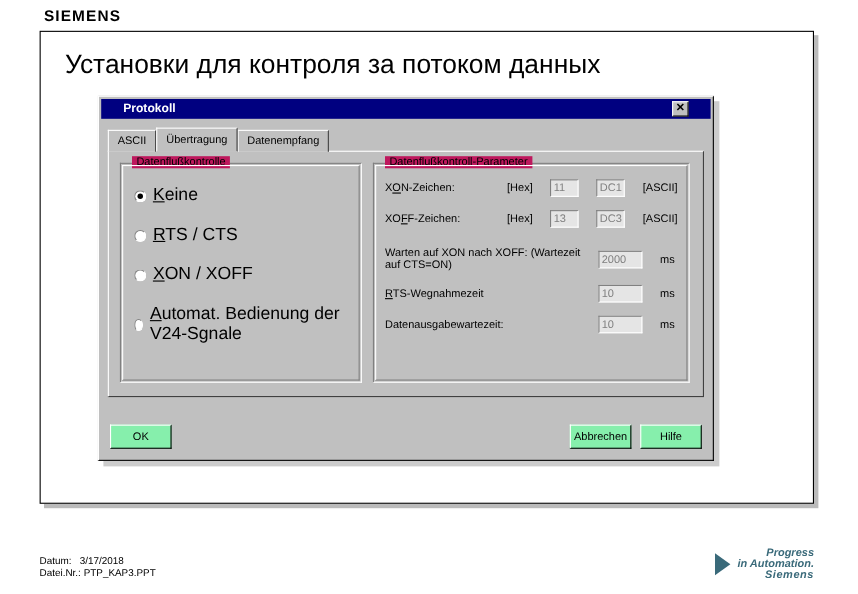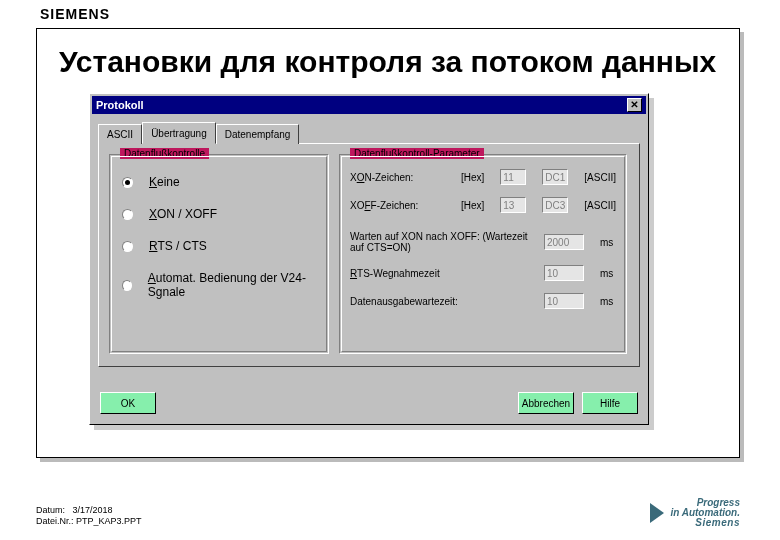--- a/index.html
+++ b/index.html
@@ -23,22 +23,22 @@
   .slide-frame {
     position: absolute;
     left: 36px; top: 28px;
     width: 704px; height: 430px;
     border: 1px solid #000;
     box-shadow: 4px 4px 0 #bbb;
     background: #fff;
     padding: 12px 22px;
   }
   .slide-title {
-    font-size: 30px;
-    font-weight: bold;
+    font-size: 24px;
+    font-weight: normal;
     margin: 4px 0 14px 0;
   }
   .dlg-wrapper {
     position: relative;
     width: 560px; height: 332px;
     margin-left: 30px;
     box-shadow: 5px 5px 0 #ccc;
   }
   .dlg {
     width: 560px; height: 332px;
@@ -50,21 +50,21 @@
     padding: 2px;
     position: relative;
   }
   .titlebar {
     background: #000080;
     color: #fff;
     height: 18px;
     line-height: 18px;
     font-size: 11px;
     font-weight: bold;
-    padding: 0 4px;
+    padding: 0 20px;
     display: flex;
     justify-content: space-between;
     align-items: center;
   }
   .close-btn {
     width: 15px; height: 14px;
     background: #c0c0c0;
     border-top: 1px solid #fff;
     border-left: 1px solid #fff;
     border-right: 1px solid #000;
@@ -131,23 +131,23 @@
   .groupbox-right { width: 288px; }
   .group-title {
     position: absolute;
     top: -7px; left: 10px;
     background: #be185d;
     padding: 0 4px;
     font-size: 10px;
   }
   .radio-row {
     display: flex; align-items: center;
-    gap: 16px;
+    gap: 6px;
     margin: 6px 0 18px 2px;
-    font-size: 12px;
+    font-size: 16px;
   }
   .radio {
     width: 11px; height: 11px;
     border-radius: 50%;
     border-top: 1px solid #808080;
     border-left: 1px solid #808080;
     border-right: 1px solid #fff;
     border-bottom: 1px solid #fff;
     background: #fff;
     display: flex; align-items: center; justify-content: center;
@@ -280,25 +280,25 @@
 
           <div class="groupbox groupbox-left">
             <div class="group-title">Datenflußkontrolle</div>
 
             <div class="radio-row">
               <span class="radio selected"></span>
               <span><span class="u">K</span>eine</span>
             </div>
             <div class="radio-row">
               <span class="radio"></span>
-              <span><span class="u">X</span>ON / XOFF</span>
+              <span><span class="u">R</span>TS / CTS</span>
             </div>
             <div class="radio-row">
               <span class="radio"></span>
-              <span><span class="u">R</span>TS / CTS</span>
+              <span><span class="u">X</span>ON / XOFF</span>
             </div>
             <div class="radio-row">
               <span class="radio"></span>
               <span><span class="u">A</span>utomat. Bedienung der V24-Sgnale</span>
             </div>
           </div>
 
           <div class="groupbox groupbox-right">
             <div class="group-title">Datenflußkontroll-Parameter</div>
 

